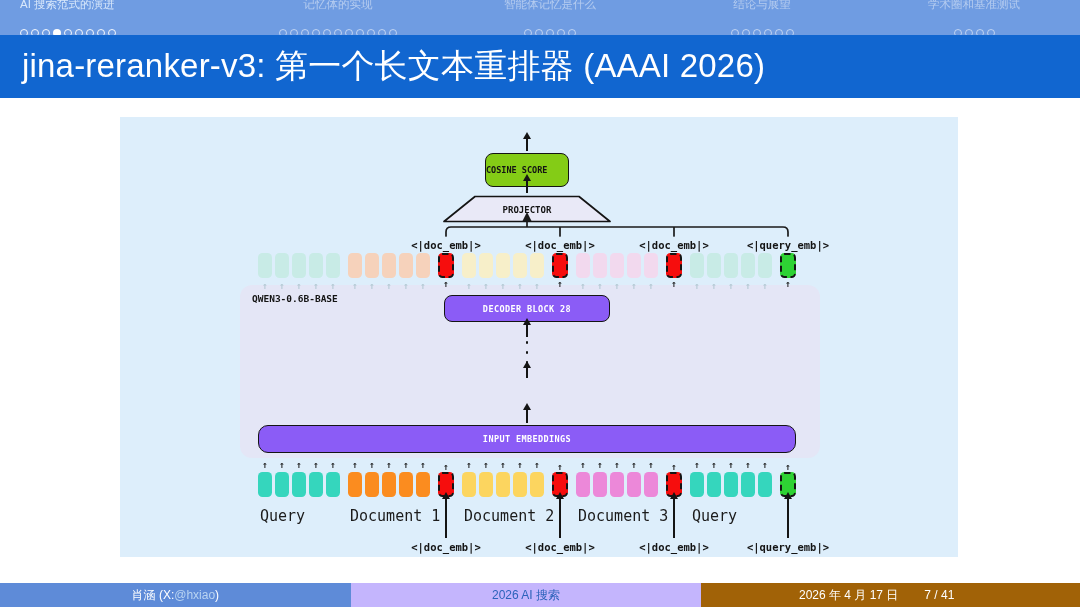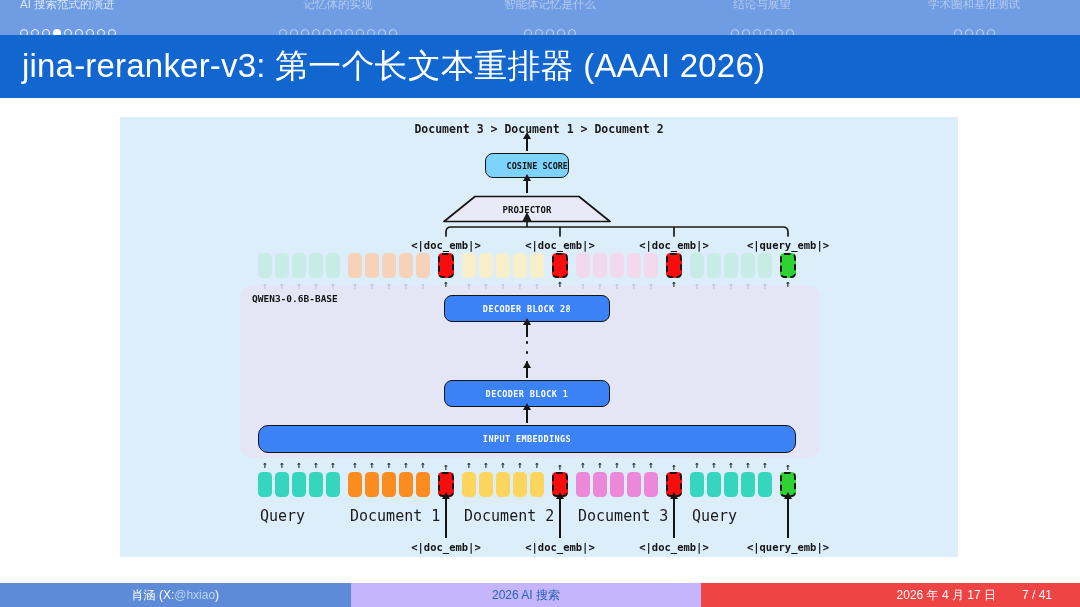--- a/index.html
+++ b/index.html
@@ -32,36 +32,36 @@
   .abs { position:absolute; }
 
   .ranking-text { top:5px; left:0; width:100%; text-align:center;
                   font-size:11.5px; font-weight:700; color:#1b1b1b; }
 
   .varrow { width:2px; background:#141414; }
   .varrow::before { content:''; position:absolute; top:-6px; left:50%;
                     transform:translateX(-50%); border:4px solid transparent;
                     border-bottom:7px solid #141414; border-top:none; }
 
-  .cosine-box { left:365px; top:36px; width:84px; height:25px; background:#7dd3fc;
+  .cosine-box { left:365px; top:36px; width:84px; height:34px; background:#84cc16;
                 border:1.6px solid #141414; border-radius:8px; display:flex;
-                align-items:center; justify-content:flex-end; font-size:8.5px;
+                align-items:center; justify-content:flex-start; font-size:8.5px;
                 font-weight:700; color:#141414; }
 
   .projector { left:322px; top:78px; width:170px; height:28px; }
   .projector text { font-size:9px; font-weight:700; fill:#141414;
                     font-family:"DejaVu Sans Mono", monospace; }
 
   .bracket-svg { left:0; top:0; width:838px; height:440px; pointer-events:none; }
 
   .qwen-box { left:120px; top:168px; width:580px; height:173px; background:#e4e6f6;
               border-radius:12px; }
   .qwen-label { left:132px; top:176px; font-size:9.5px; font-weight:700; color:#141414; }
 
-  .block { background:#3b82f6; border:1.6px solid #141414; border-radius:8px;
+  .block { background:#8b5cf6; border:1.6px solid #141414; border-radius:8px;
            display:flex; align-items:center; justify-content:center;
            color:#fff; font-size:8.5px; font-weight:700; letter-spacing:.4px; }
   .decoder-top { left:324px; top:178px; width:166px; height:27px; }
   .decoder-bottom { left:324px; top:263px; width:166px; height:27px; }
   .input-emb { left:138px; top:308px; width:538px; height:28px; border-radius:10px; }
 
   .vdots { left:403px; top:224px; width:8px; height:23px; display:flex;
            flex-direction:column; align-items:center; justify-content:space-between; }
   .vdots i { width:2.6px; height:2.6px; border-radius:50%; background:#141414; }
 
@@ -94,21 +94,21 @@
   .group-label { position:absolute; top:calc(100% + 10px); left:2px;
                  white-space:nowrap; font-size:15px; font-weight:500; color:#1b1b1b; }
 
   
   .footer { position:absolute; left:0; top:583px; width:1080px; height:24px;
             display:flex; font-size:12px; }
   .footer-seg { flex:1; display:flex; align-items:center; justify-content:center; }
   .footer-left { background:#5e8bd8; color:#fff; }
   .footer-left .handle { color:#b9d4f2; }
   .footer-mid { background:#c4b5fd; color:#2c63bb; }
-  .footer-right { background:#ef4444; color:#fff; justify-content:flex-end;
+  .footer-right { background:#a16207; color:#fff; justify-content:center;
                   gap:26px; padding-right:28px; }
 </style>
 </head>
 <body>
 
 <div class="navbar">
   <div class="nav-cell first active">
     <span class="nav-title">AI 搜索范式的演进</span>
     <span class="nav-dots">
         <span class="nav-dot"></span>
@@ -169,21 +169,20 @@
       </span>
   </div>
 </div>
 
 <div class="titlebar">
   <h1>jina-reranker-v3: 第一个长文本重排器 (AAAI 2026)</h1>
 </div>
 
 <div class="diagram">
 
-  <div class="abs ranking-text">Document 3 &gt; Document 1 &gt; Document 2</div>
 
   <div class="abs varrow" style="left:406px; top:21px; height:13px;"></div>
 
   <div class="abs cosine-box">
     <span>COSINE SCORE</span>
   </div>
 
   <div class="abs varrow" style="left:406px; top:63px; height:13px;"></div>
 
   <svg class="abs projector" viewBox="0 0 170 28">
@@ -203,23 +202,20 @@
   <div class="abs block decoder-top">
     <span>DECODER BLOCK 28</span>
   </div>
   <div class="abs varrow" style="left:406px; top:207px; height:13px;"></div>
   <div class="abs vdots">
       <i></i>
       <i></i>
       <i></i>
     </div>
   <div class="abs varrow" style="left:406px; top:250px; height:11px;"></div>
-  <div class="abs block decoder-bottom">
-    <span>DECODER BLOCK 1</span>
-  </div>
   <div class="abs varrow" style="left:406px; top:292px; height:14px;"></div>
   <div class="abs block input-emb">
     <span>INPUT EMBEDDINGS</span>
   </div>
 
   <div class="token-row top" id="row-top">
       <div class="tok-group">
         <div class="token" style="background: rgb(200, 235, 230);">
           <span class="tok-arrow below faded">↑</span>
         </div>

